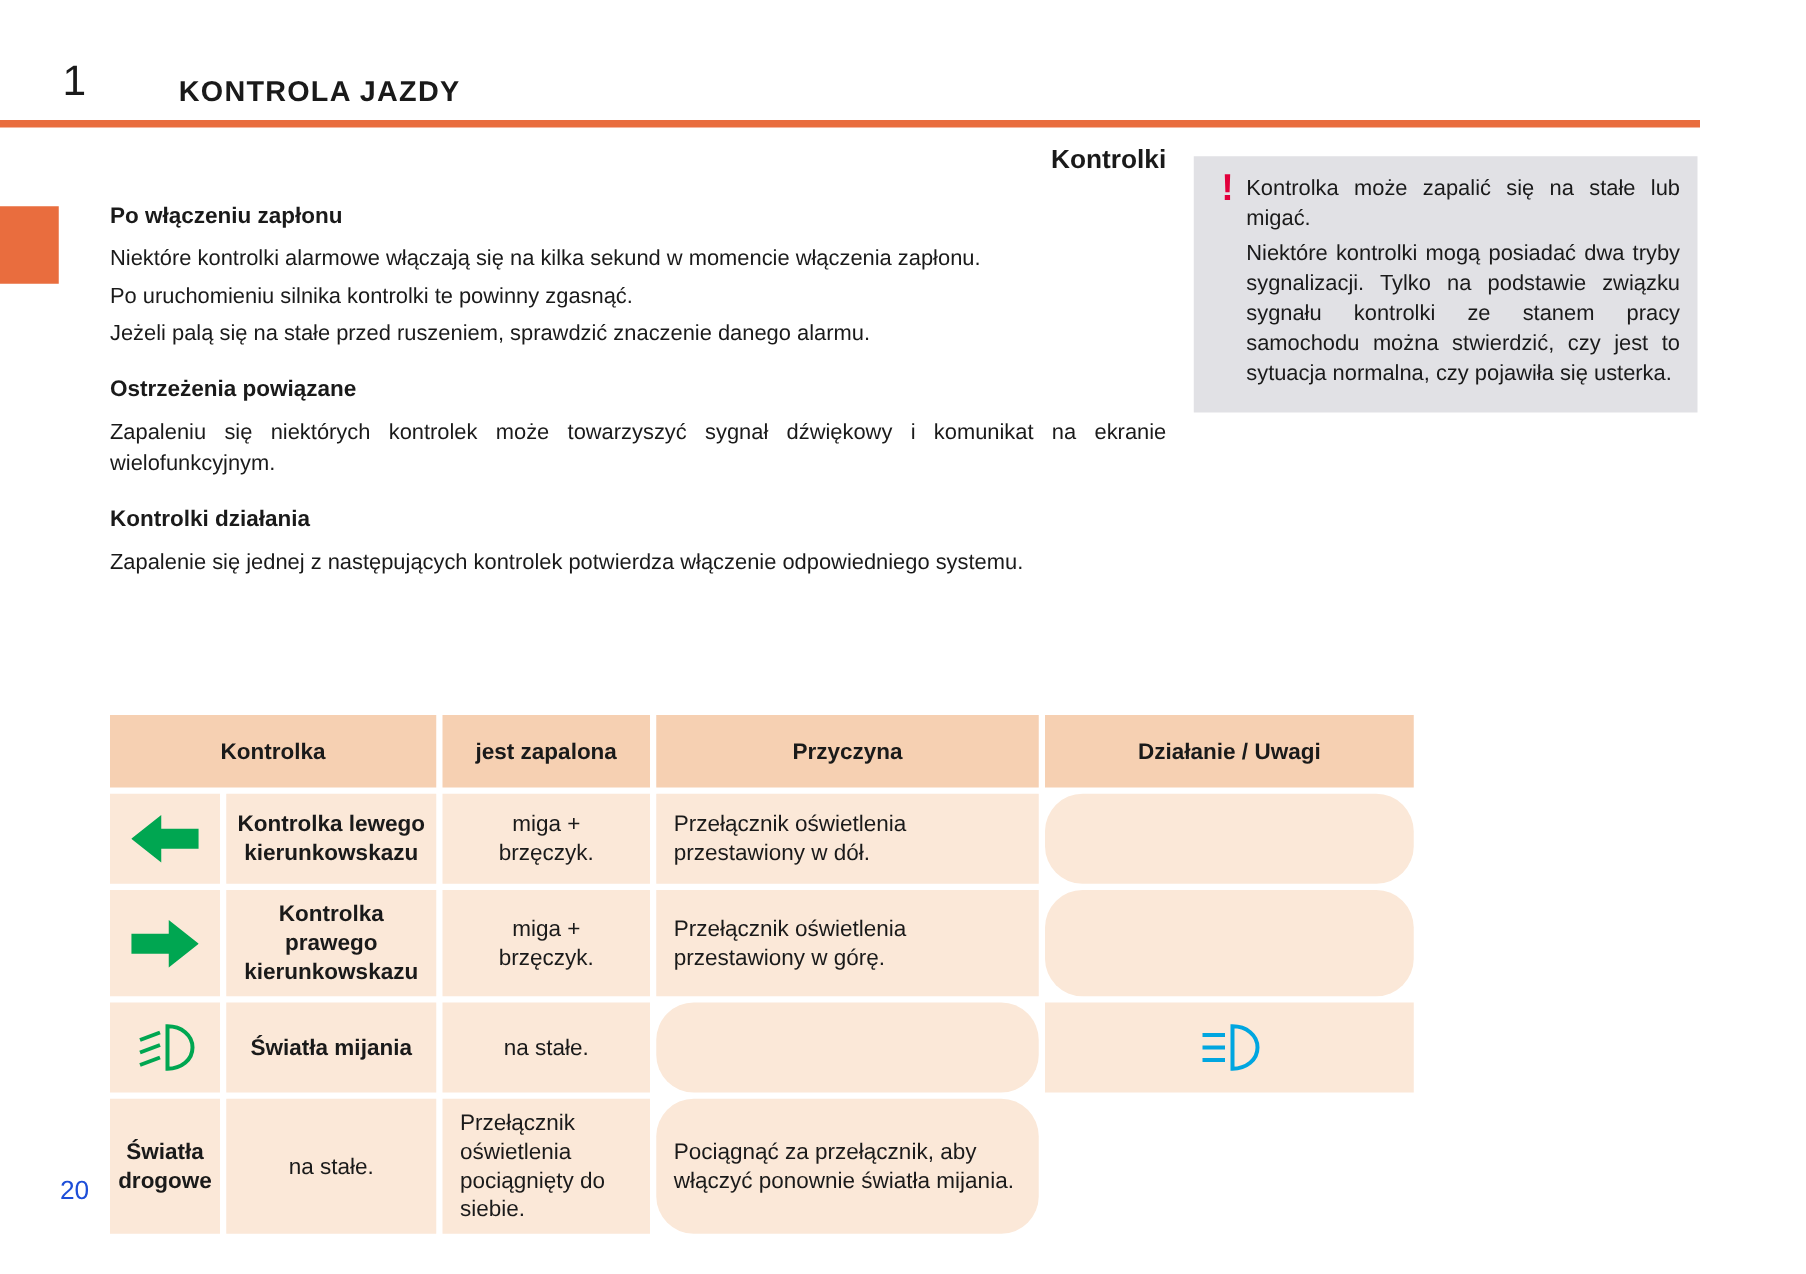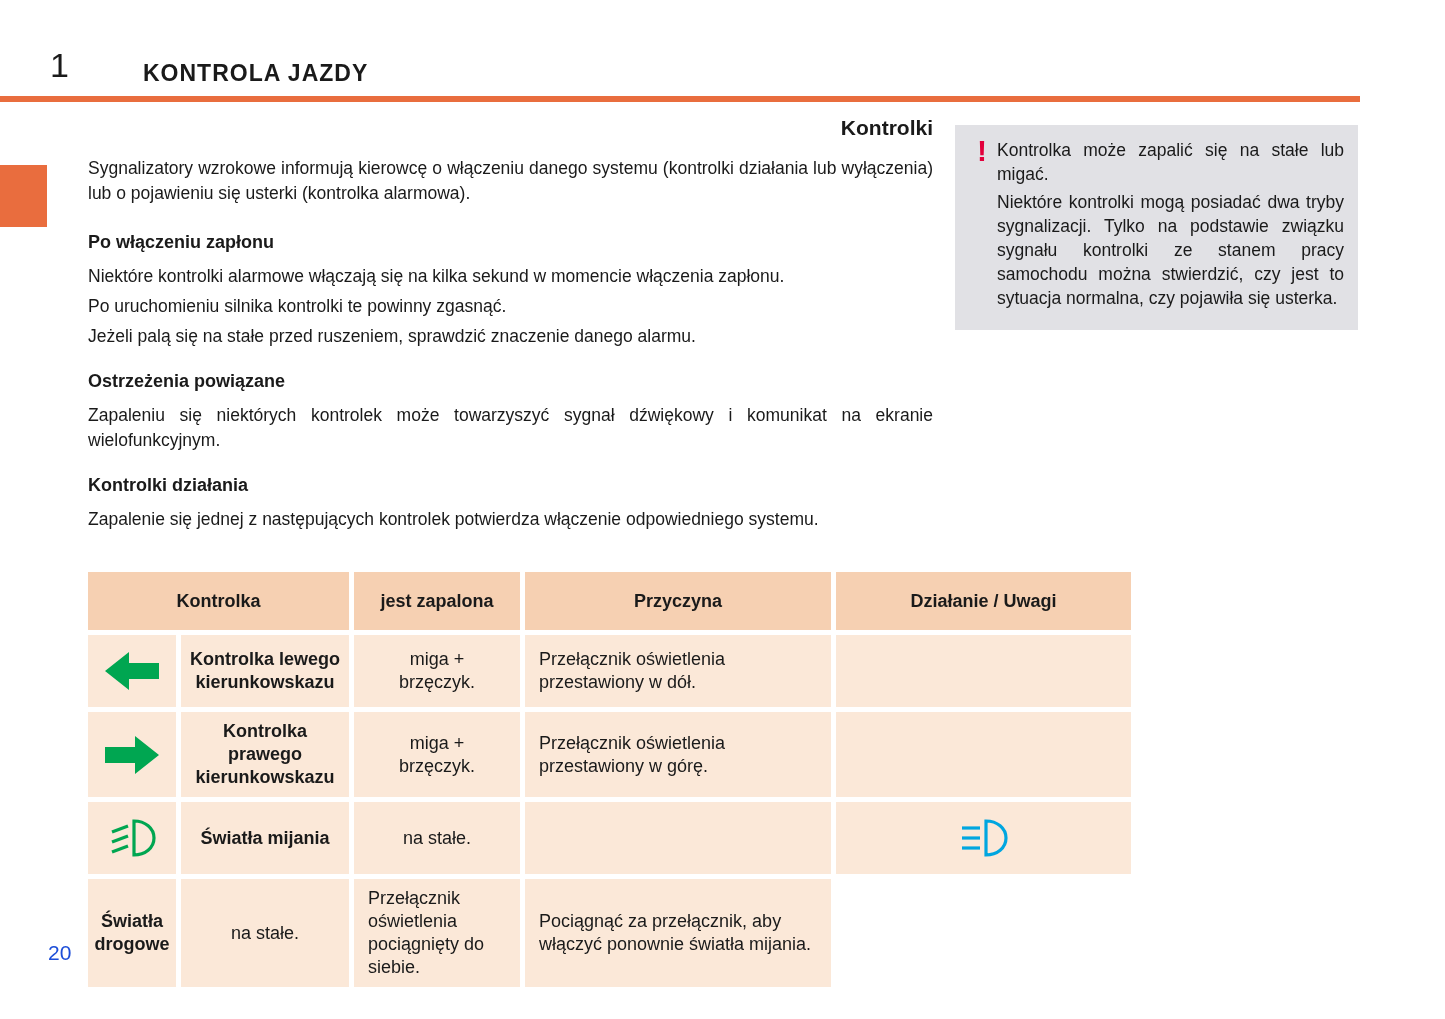--- a/index.html
+++ b/index.html
@@ -29,40 +29,39 @@
   
   .ind-table{position:absolute;left:88px;top:572px;width:1043px;display:grid;
              grid-template-columns:88px 168px 166px 306px 1fr;gap:5px;}
   .cell{background:#fbe8d8;display:flex;align-items:center;box-sizing:border-box;font-size:18px;line-height:23px;}
   .cell.head{background:#f6d0b2;font-weight:700;justify-content:center;min-height:58px;text-align:center;}
   .head-kontrolka{grid-column:1 / span 2;}
   .cell.icon-cell{justify-content:center;min-height:72px;}
   .cell.label-cell{justify-content:center;text-align:center;font-weight:700;padding:8px 6px;}
   .cell.state-cell{justify-content:center;text-align:center;padding:6px 28px;}
   .cell.cause-cell{padding:8px 14px;}
-  .cell.action-cell{padding:20px 14px;}
+  .cell.action-cell{padding:20px 14px;border-radius:30px;}
 
   .icon-svg{display:block;}
 
   
   .page-number{position:absolute;left:48px;top:941px;font-size:21px;color:#1d4ed8;}
 </style>
 </head>
 <body>
 
 <div class="page">
 
   <div class="chapter-num">1</div>
   <h1 class="header-title">KONTROLA JAZDY</h1>
   <div class="header-rule"></div>
   <div class="side-tab"></div>
 
   <section class="left-col">
     <h2>Kontrolki</h2>
-    <p class="intro">Sygnalizatory wzrokowe informują kierowcę o włączeniu danego systemu (kontrolki działania lub wyłączenia) lub o pojawieniu się usterki (kontrolka alarmowa).</p>
 
     <h3>Po włączeniu zapłonu</h3>
     <p>Niektóre kontrolki alarmowe włączają się na kilka sekund w momencie włączenia zapłonu.</p>
     <p>Po uruchomieniu silnika kontrolki te powinny zgasnąć.</p>
     <p>Jeżeli palą się na stałe przed ruszeniem, sprawdzić znaczenie danego alarmu.</p>
 
     <h3>Ostrzeżenia powiązane</h3>
     <p>Zapaleniu się niektórych kontrolek może towarzyszyć sygnał dźwiękowy i komunikat na ekranie wielofunkcyjnym.</p>
 
     <h3>Kontrolki działania</h3>

